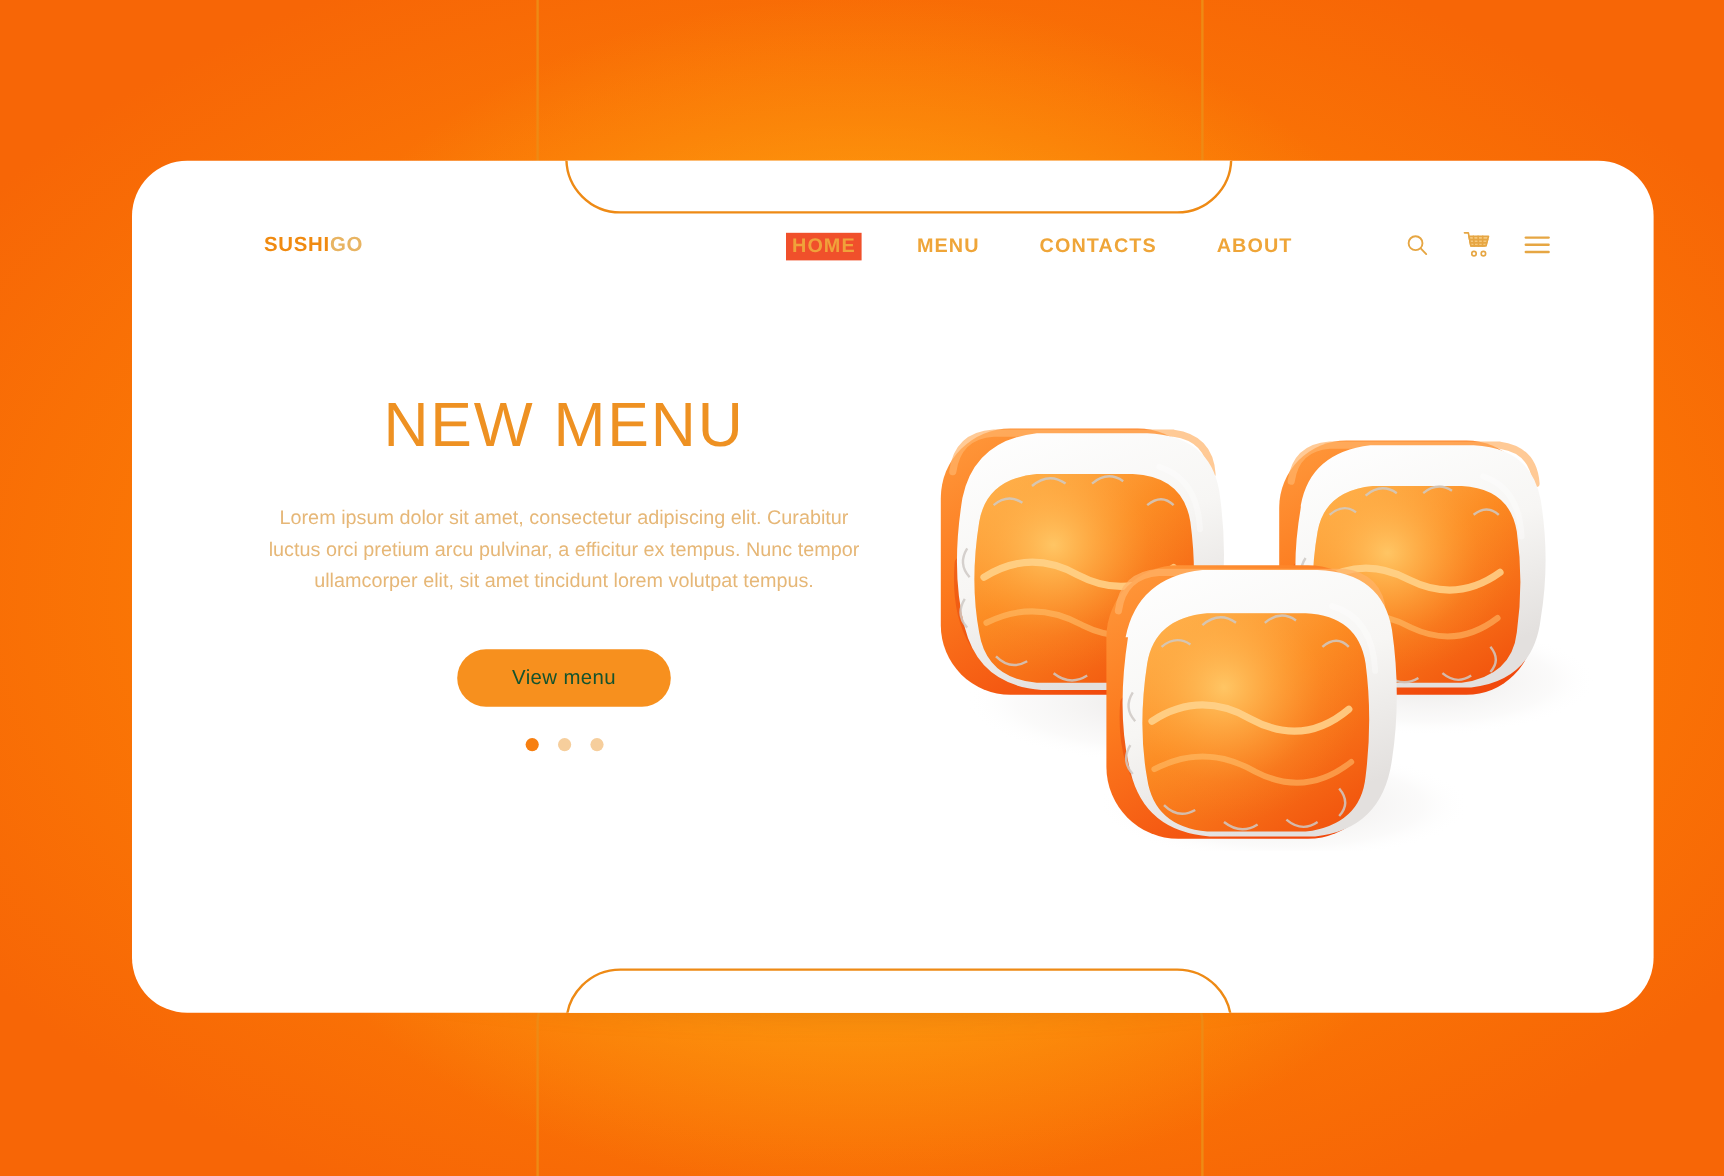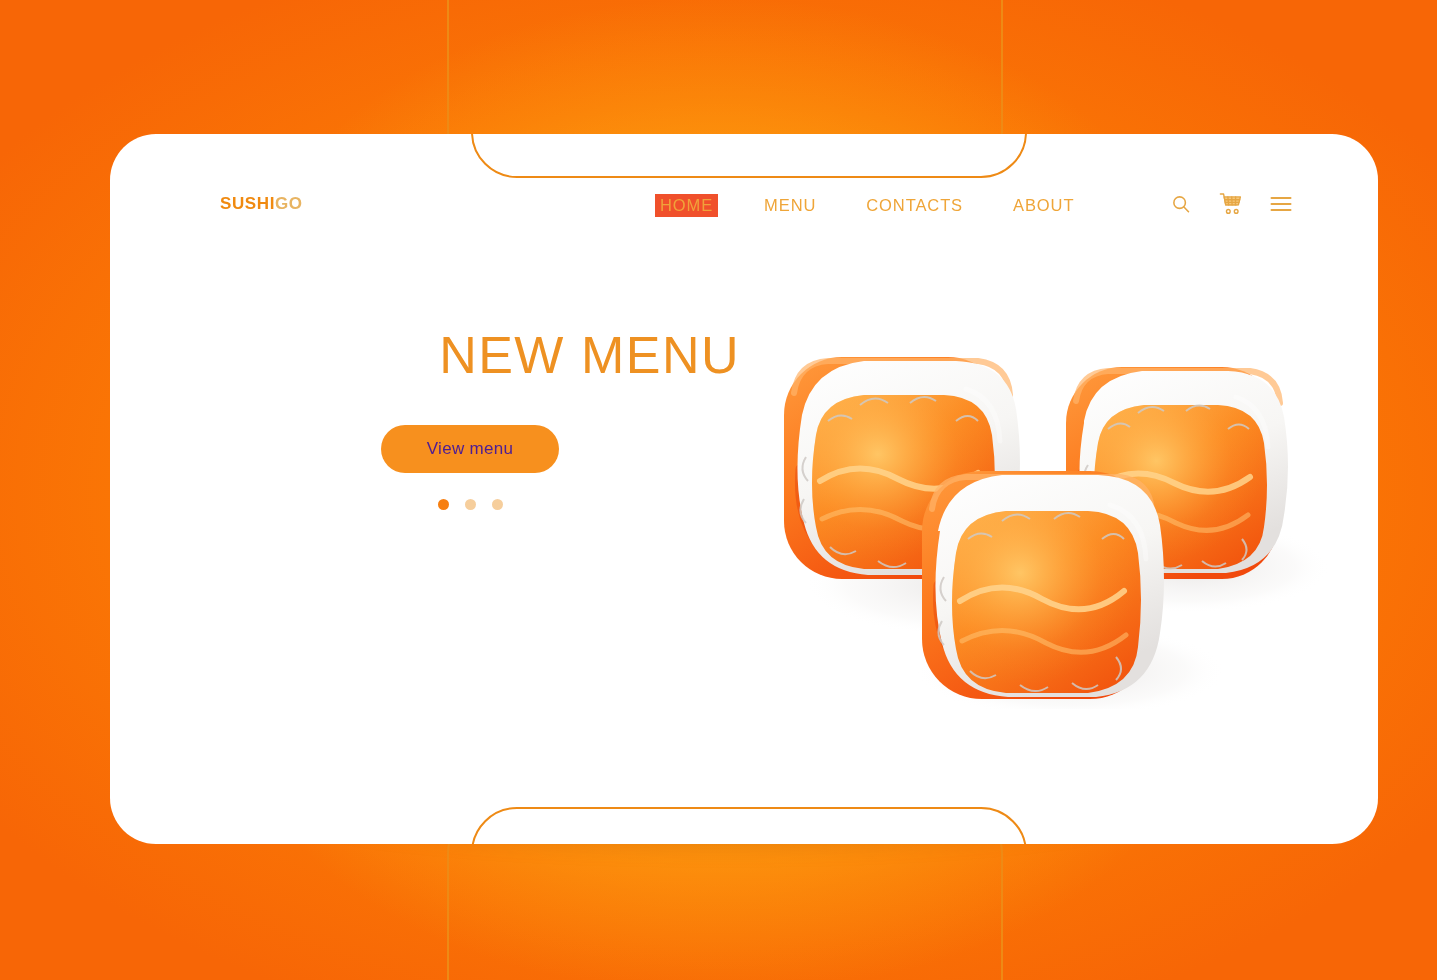--- a/index.html
+++ b/index.html
@@ -115,20 +115,21 @@
     align-items:center;
     gap:42px;
   }
   .nav-item {
     font-size:16.5px;
     letter-spacing:.9px;
     color:#EFA538;
     white-space:nowrap;
     cursor:pointer;
     padding:2px 4px;
+    font-weight:bold;
   }
   .nav-item.active {
     background:#F0502B;
     color:#F0A23A;
     padding:2px 5px;
   }
 
   #header-icons {
     position:absolute;
     left:1060px; top:58px;
@@ -145,34 +146,33 @@
     width:540px;
     text-align:center;
     z-index:10;
   }
   #headline {
     font-size:52px;
     font-weight:normal;
     letter-spacing:1.5px;
     color:#EE9122;
     line-height:1;
-    text-align:right;
   }
   #subcopy {
     margin-top:38px;
     font-size:16.5px;
     line-height:1.58;
     color:#E6B777;
     padding:0 20px;
   }
   #cta {
     margin-top:44px;
     display:inline-block;
     background:#F7901E;
-    color:#4c1d95;
+    color:#14532d;
     font-size:17px;
     padding:14px 46px;
     border:none;
     border-radius:24px;
     cursor:pointer;
     letter-spacing:.3px;
   }
   #dots {
     margin-top:26px;
     display:flex;
@@ -255,20 +255,21 @@
           <line x1="1.5" y1="9" x2="20.5" y2="9"></line>
           <line x1="1.5" y1="15" x2="20.5" y2="15"></line>
         </svg>
       </span>
 
     </div>
   </div>
 
   <div id="hero-left">
     <h1 id="headline">NEW MENU</h1>
+    <p id="subcopy">Lorem ipsum dolor sit amet, consectetur adipiscing elit. Curabitur luctus orci pretium arcu pulvinar, a efficitur ex tempus. Nunc tempor ullamcorper elit, sit amet tincidunt lorem volutpat tempus.</p>
     <div>
       <button id="cta">View menu</button>
     </div>
     <div id="dots">
       <span class="dot active"></span>
       <span class="dot"></span>
       <span class="dot"></span>
     </div>
   </div>
 

